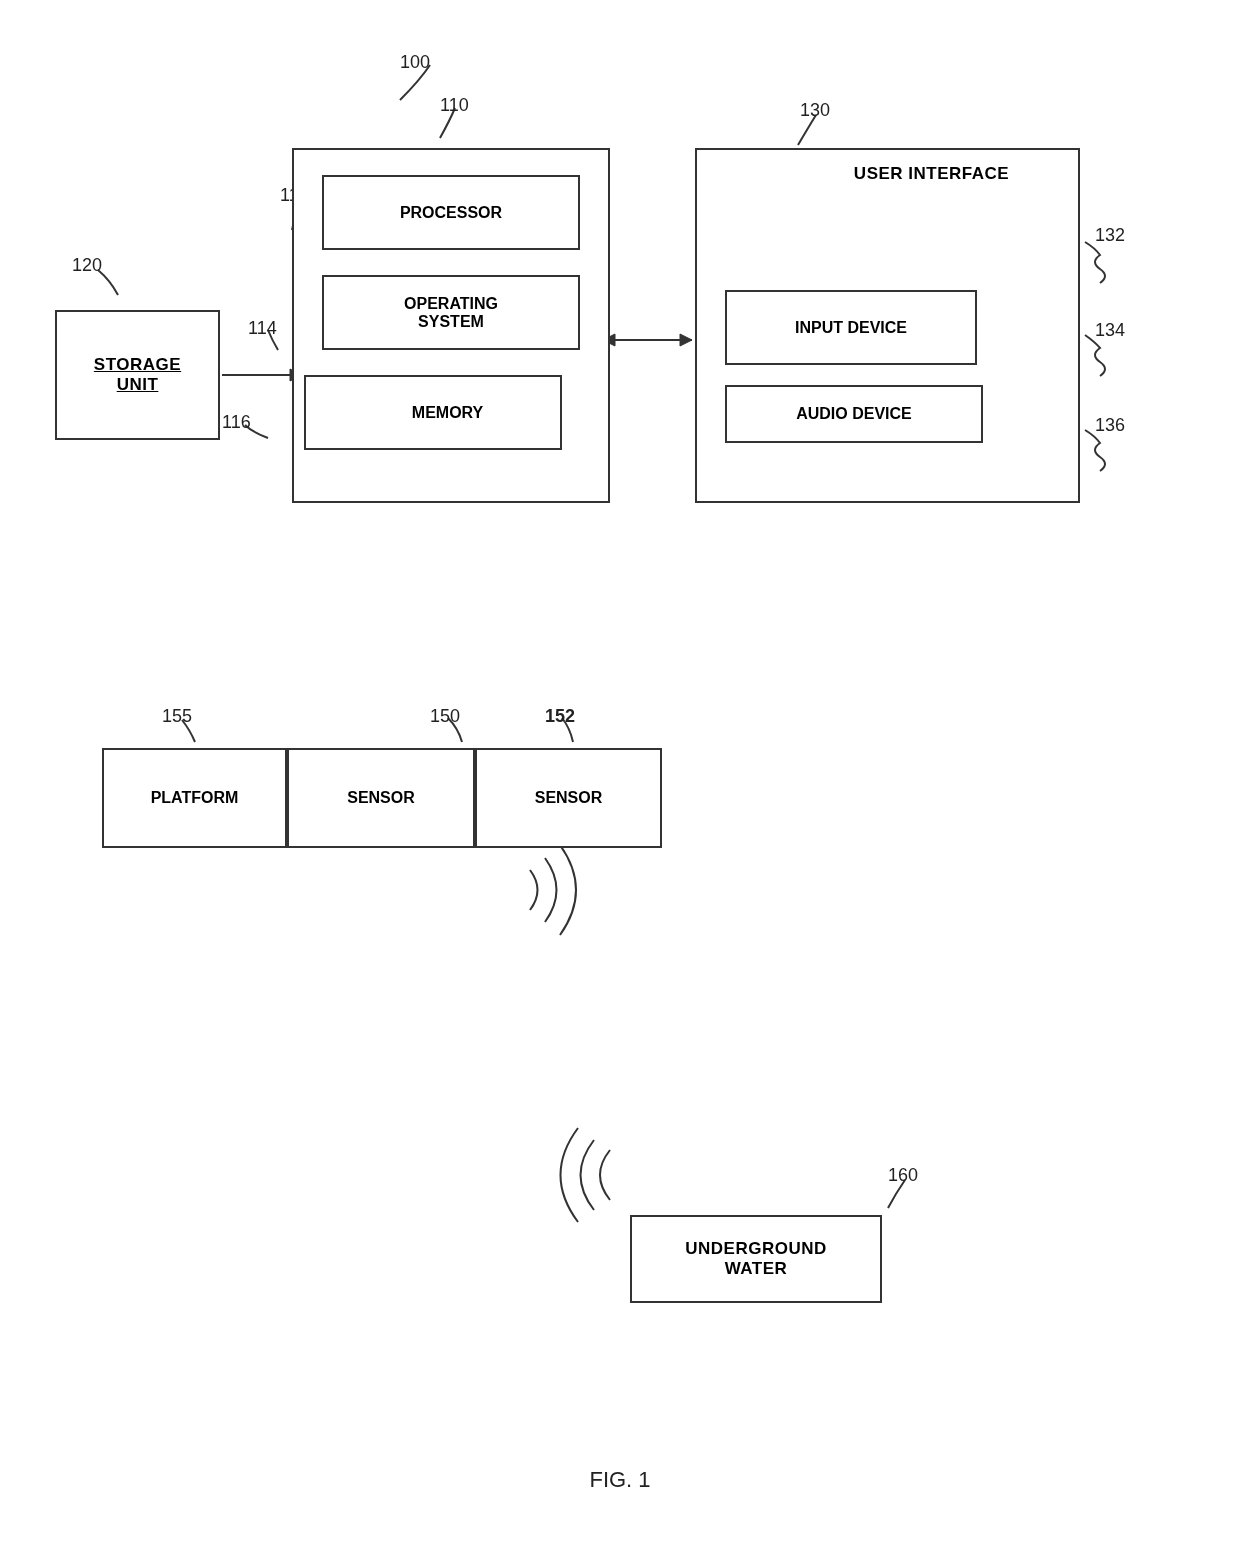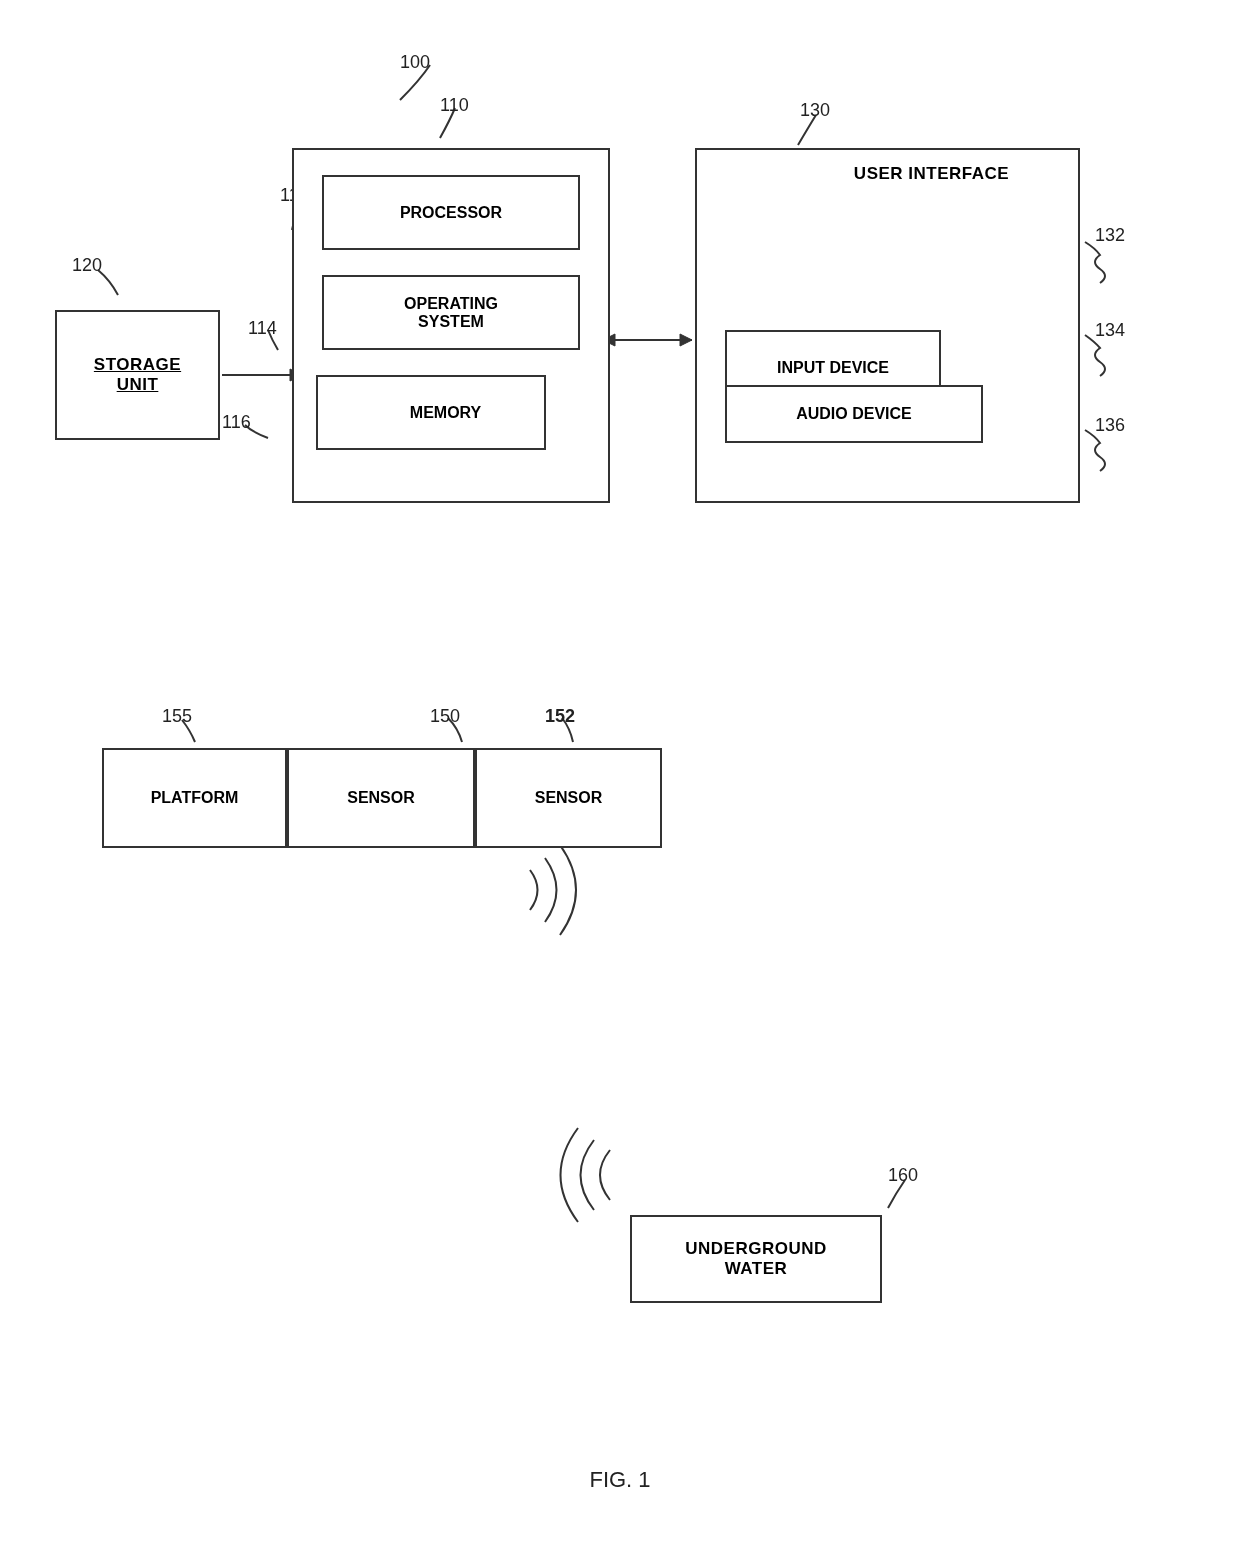--- a/index.html
+++ b/index.html
@@ -145,30 +145,30 @@
   </div>
 
   <div class="box-inner" style="left:322px; top:275px; width:258px; height:75px;">
     <span>OPERATING<br>SYSTEM</span>
   </div>
 
   <div class="box-inner" style="left:322px; top:175px; width:258px; height:75px;">
     <span>PROCESSOR</span>
   </div>
 
-  <div class="box-inner" style="left:316px; top:375px; width:230px; height:75px;padding-left:29px;">
+  <div class="box-inner" style="left:304px; top:375px; width:258px; height:75px;padding-left:29px;">
     <span>MEMORY</span>
   </div>
 
   <div class="box" style="left:695px; top:148px; width:385px; height:355px;">
     <span style="position:absolute; top:14px; left:50%; transform:translateX(-50%); font-size:17px; font-weight:700; white-space:nowrap;margin-left:44px;">USER INTERFACE</span>
   </div>
 
 
-  <div class="box-inner" style="left:725px; top:290px; width:216px; height:75px;margin-top:40px;">
+  <div class="box-inner" style="left:725px; top:290px; width:252px; height:75px;">
     <span>INPUT DEVICE</span>
   </div>
 
   <div class="box-inner" style="left:725px; top:385px; width:258px; height:58px;">
     <span>AUDIO DEVICE</span>
   </div>
 
   <span class="label" style="left:162px; top:706px;">155</span>
   <span class="label" style="left:430px; top:706px;">150</span>
   <span class="label" style="left:545px; top:706px;font-weight:bold;">152</span>

